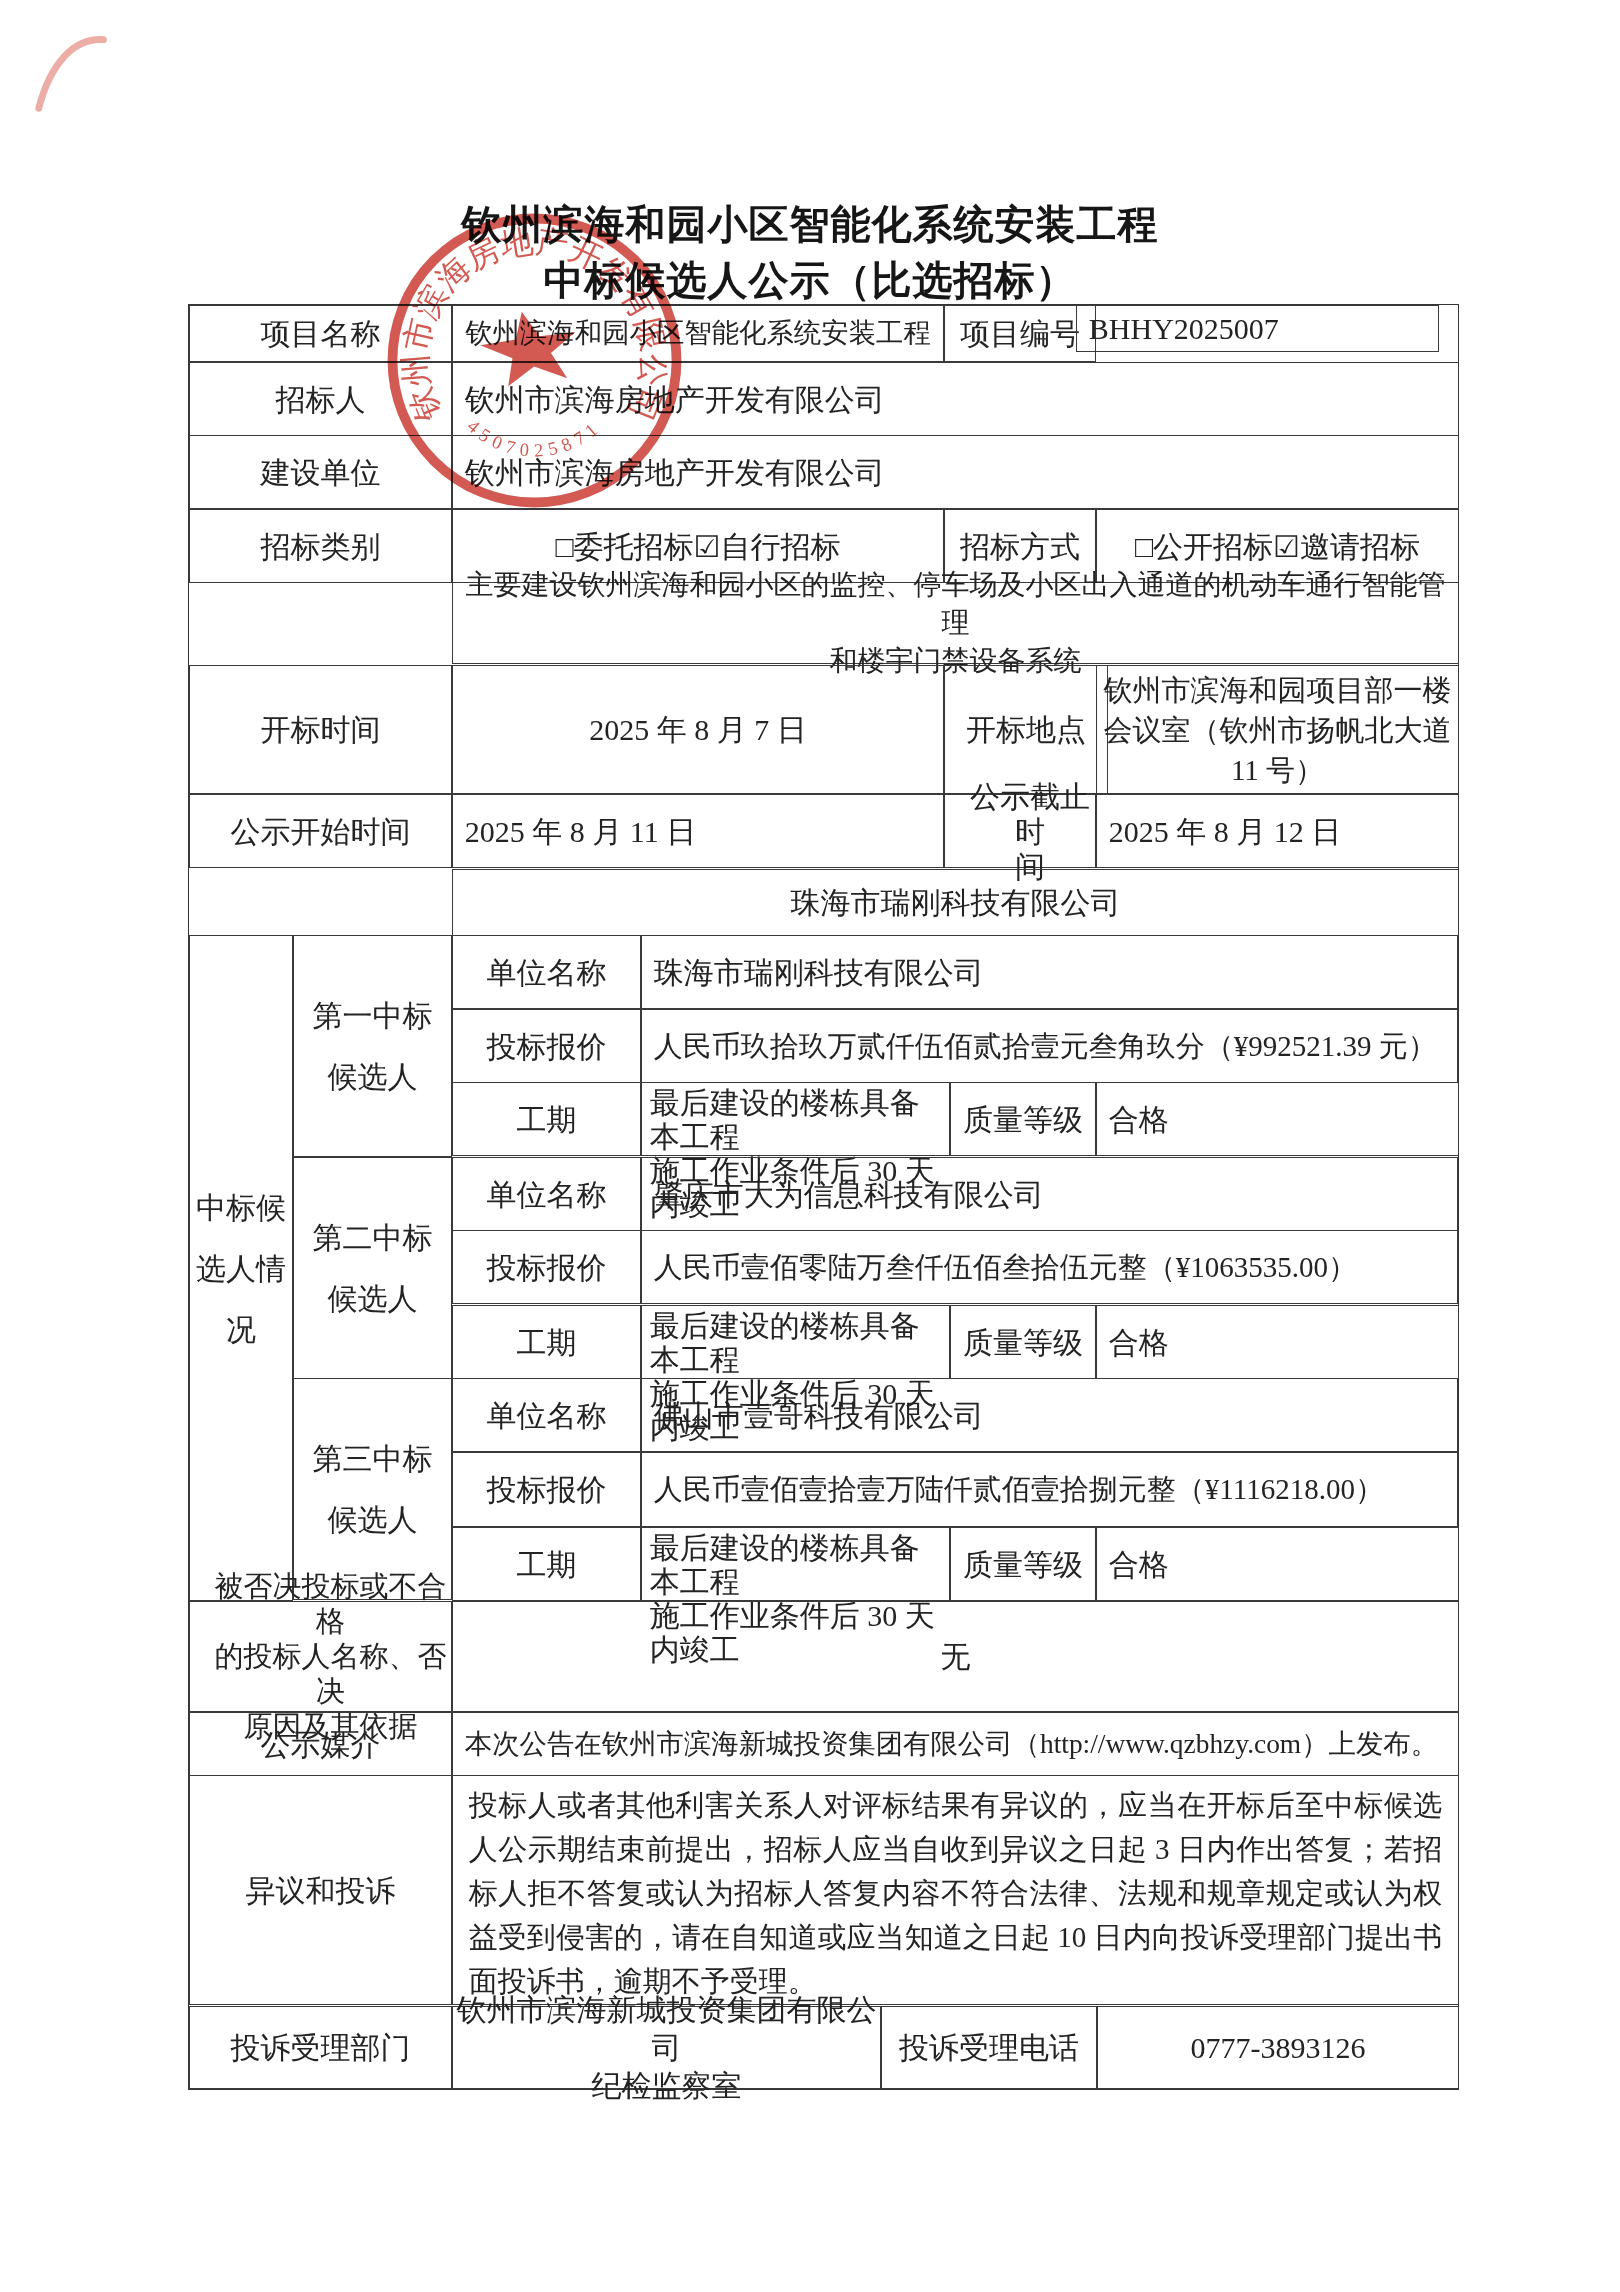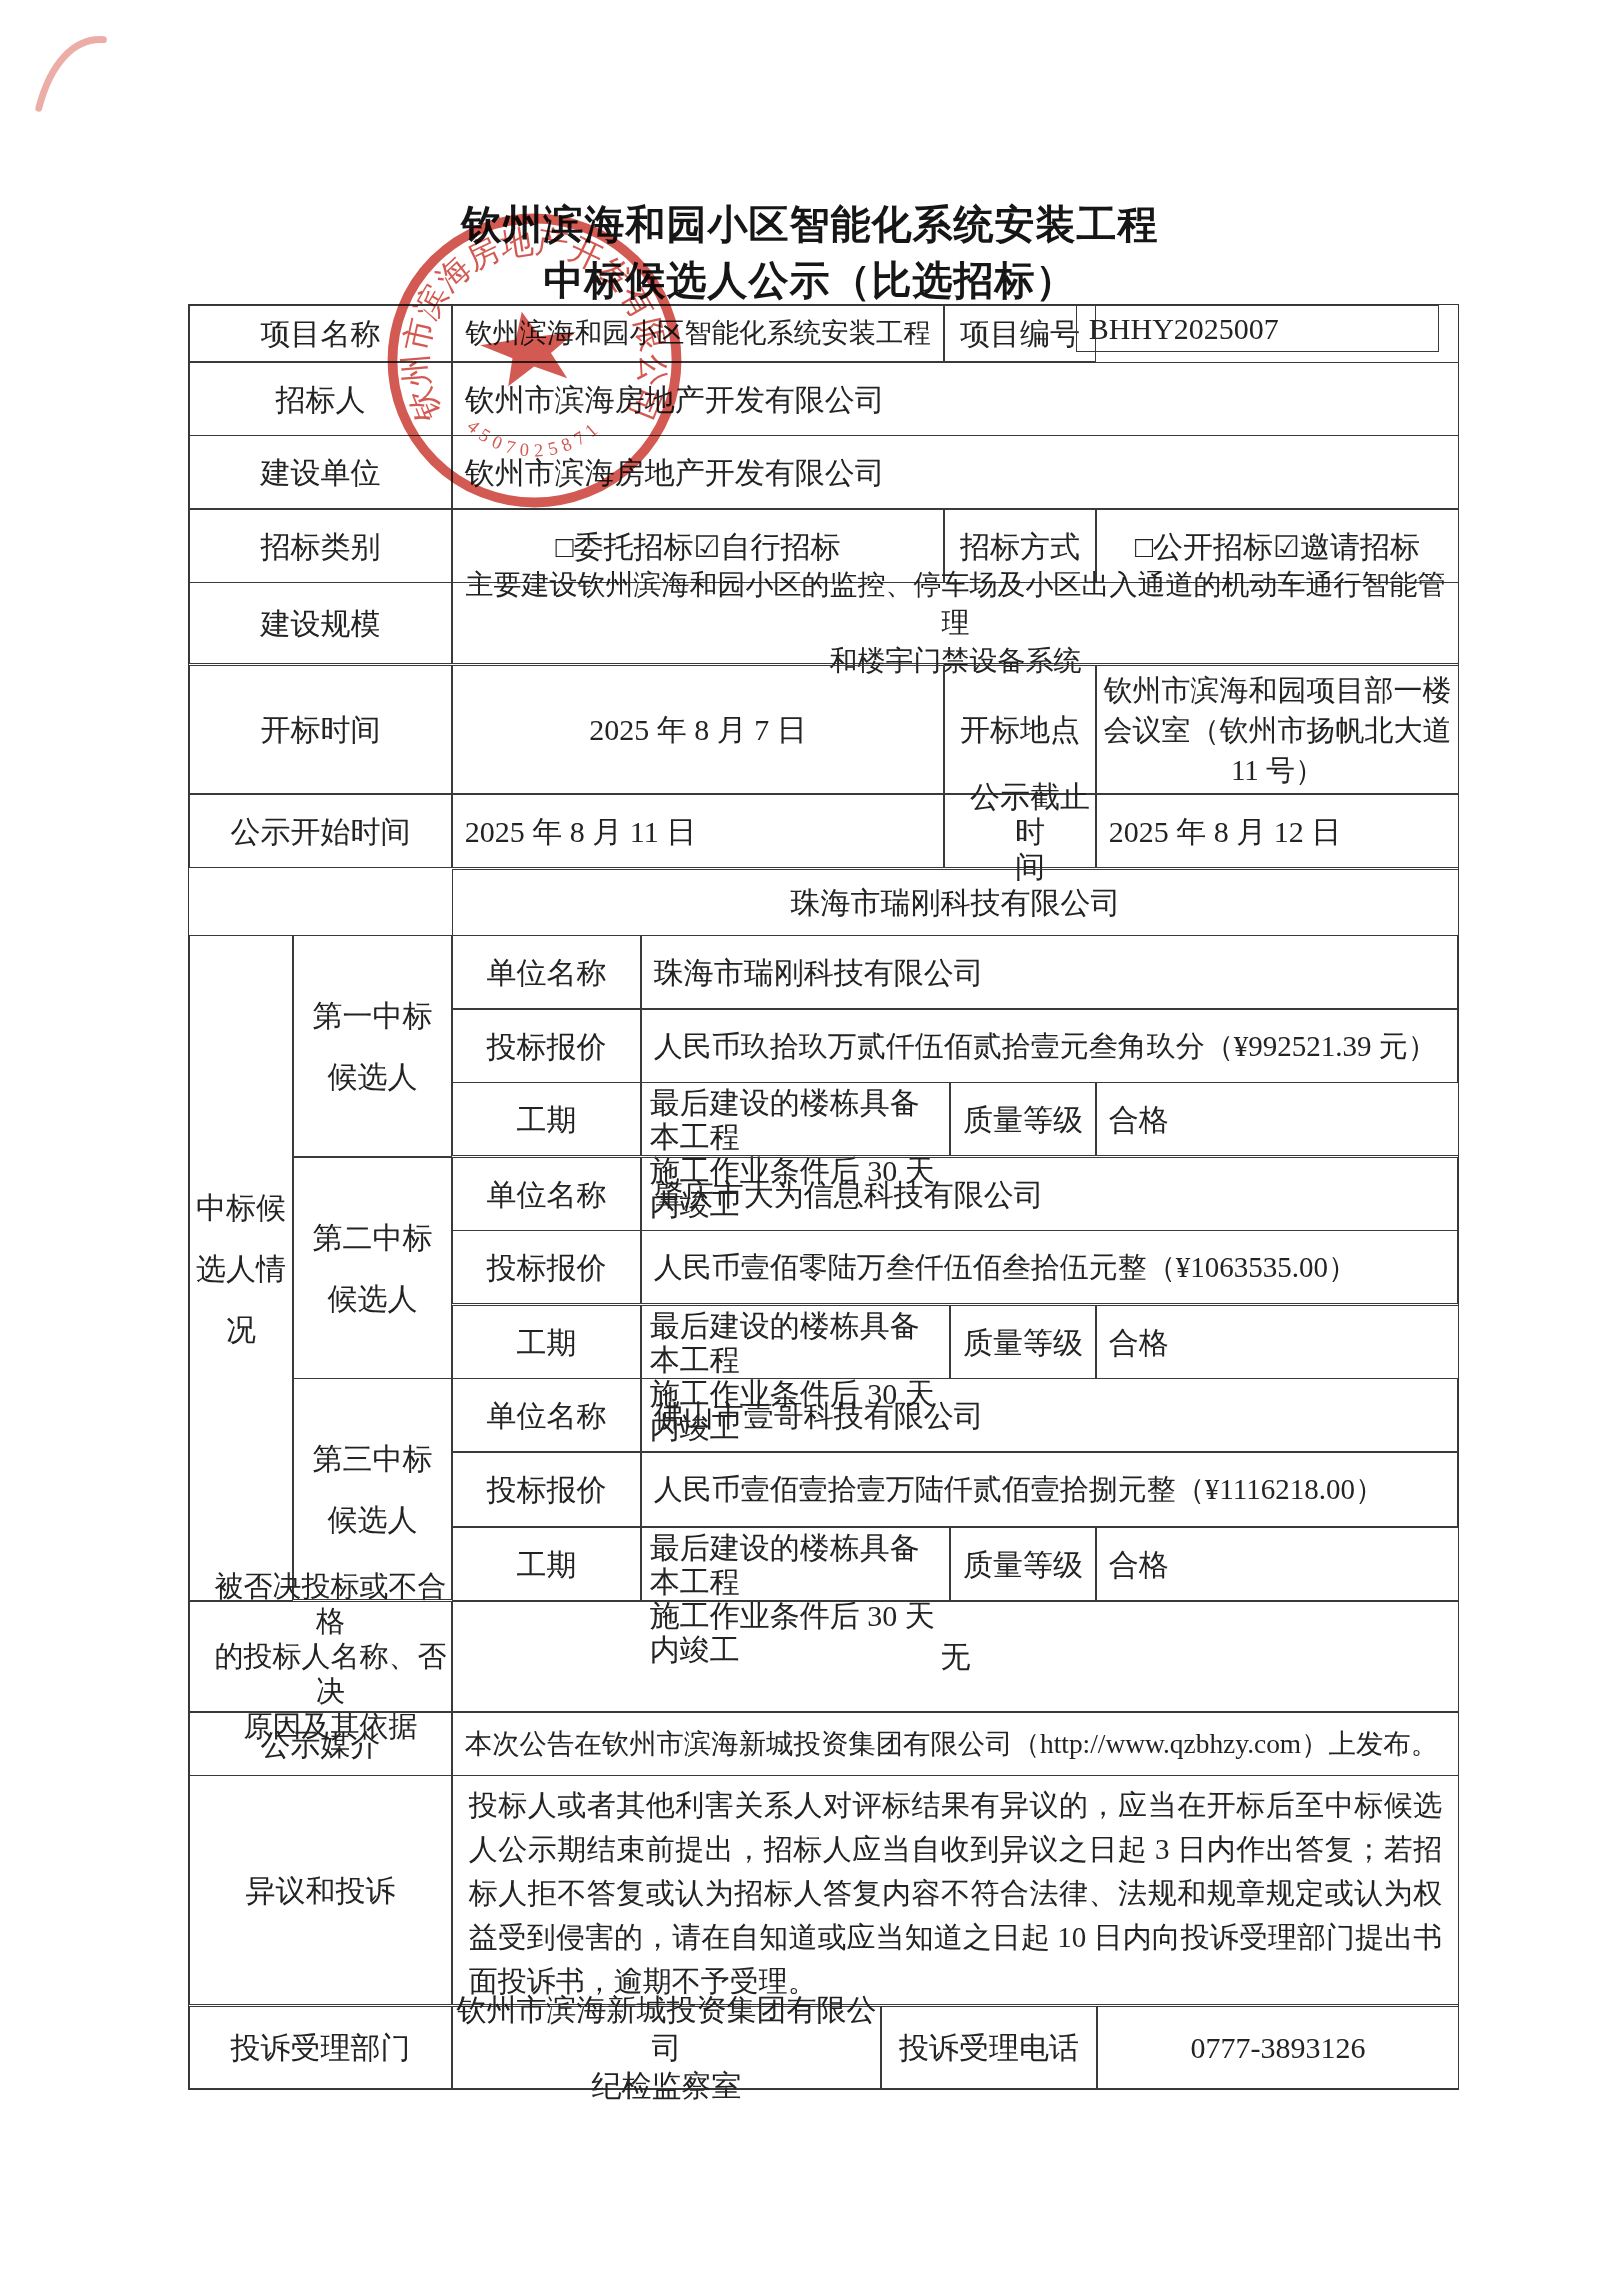--- a/index.html
+++ b/index.html
@@ -59,27 +59,26 @@
     <div class="cell l" style="left:263px;top:57px;width:1007px;height:74px">钦州市滨海房地产开发有限公司</div>
 
     <div class="cell" style="left:0;top:130px;width:263px;height:74px">建设单位</div>
     <div class="cell l" style="left:263px;top:130px;width:1007px;height:74px">钦州市滨海房地产开发有限公司</div>
 
     <div class="cell" style="left:263px;top:204px;width:492px;height:74px">□委托招标☑自行招标</div>
     <div class="cell" style="left:0;top:204px;width:263px;height:74px">招标类别</div>
     <div class="cell" style="left:755px;top:204px;width:152px;height:74px">招标方式</div>
     <div class="cell" style="left:907px;top:204px;width:363px;height:74px">□公开招标☑邀请招标</div>
 
-    <div class="cell" style="left:0;top:277px;width:263px;height:82px">建设规模</div>
     <div class="cell pre fs29 lh39" style="left:263px;top:277px;width:1007px;height:82px">主要建设钦州滨海和园小区的监控、停车场及小区出入通道的机动车通行智能管理
 和楼宇门禁设备系统</div>
 
     <div class="cell" style="left:0;top:360px;width:263px;height:129px">开标时间</div>
     <div class="cell" style="left:263px;top:360px;width:492px;height:129px">2025 年 8 月 7 日</div>
-    <div class="cell" style="left:755px;top:360px;width:152px;height:129px">开标地点</div>
+    <div class="cell" style="left:755px;top:360px;width:164px;height:129px">开标地点</div>
     <div class="cell pre fs30 lh41" style="left:907px;top:360px;width:363px;height:129px">钦州市滨海和园项目部一楼
 会议室（钦州市扬帆北大道
 11 号）</div>
 
     <div class="cell" style="left:0;top:489px;width:263px;height:74px">公示开始时间</div>
     <div class="cell l" style="left:263px;top:489px;width:492px;height:74px">2025 年 8 月 11 日</div>
     <div class="cell pre lh36" style="left:755px;top:489px;width:152px;height:74px">公示截止时
 间</div>
     <div class="cell l" style="left:907px;top:489px;width:363px;height:74px">2025 年 8 月 12 日</div>
 

